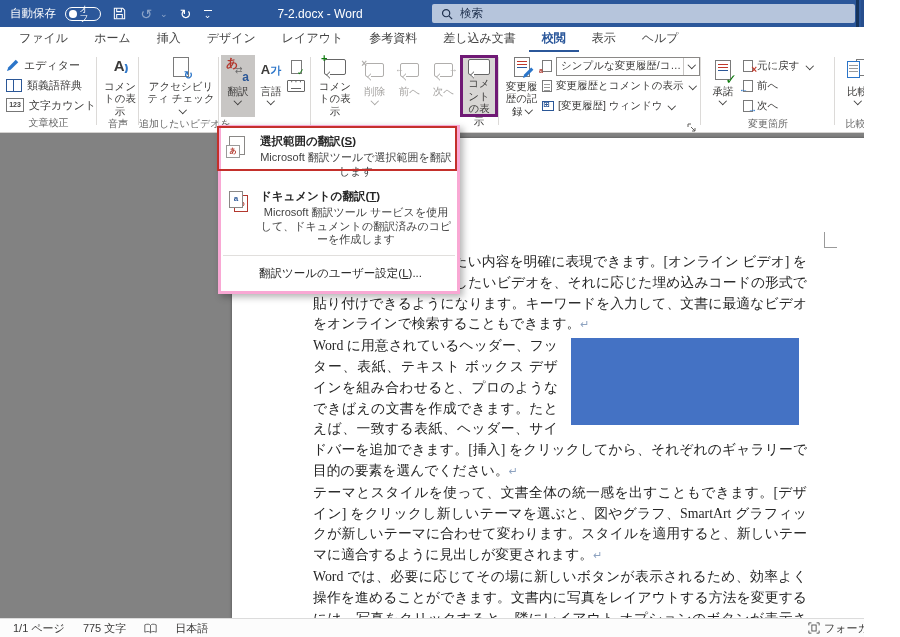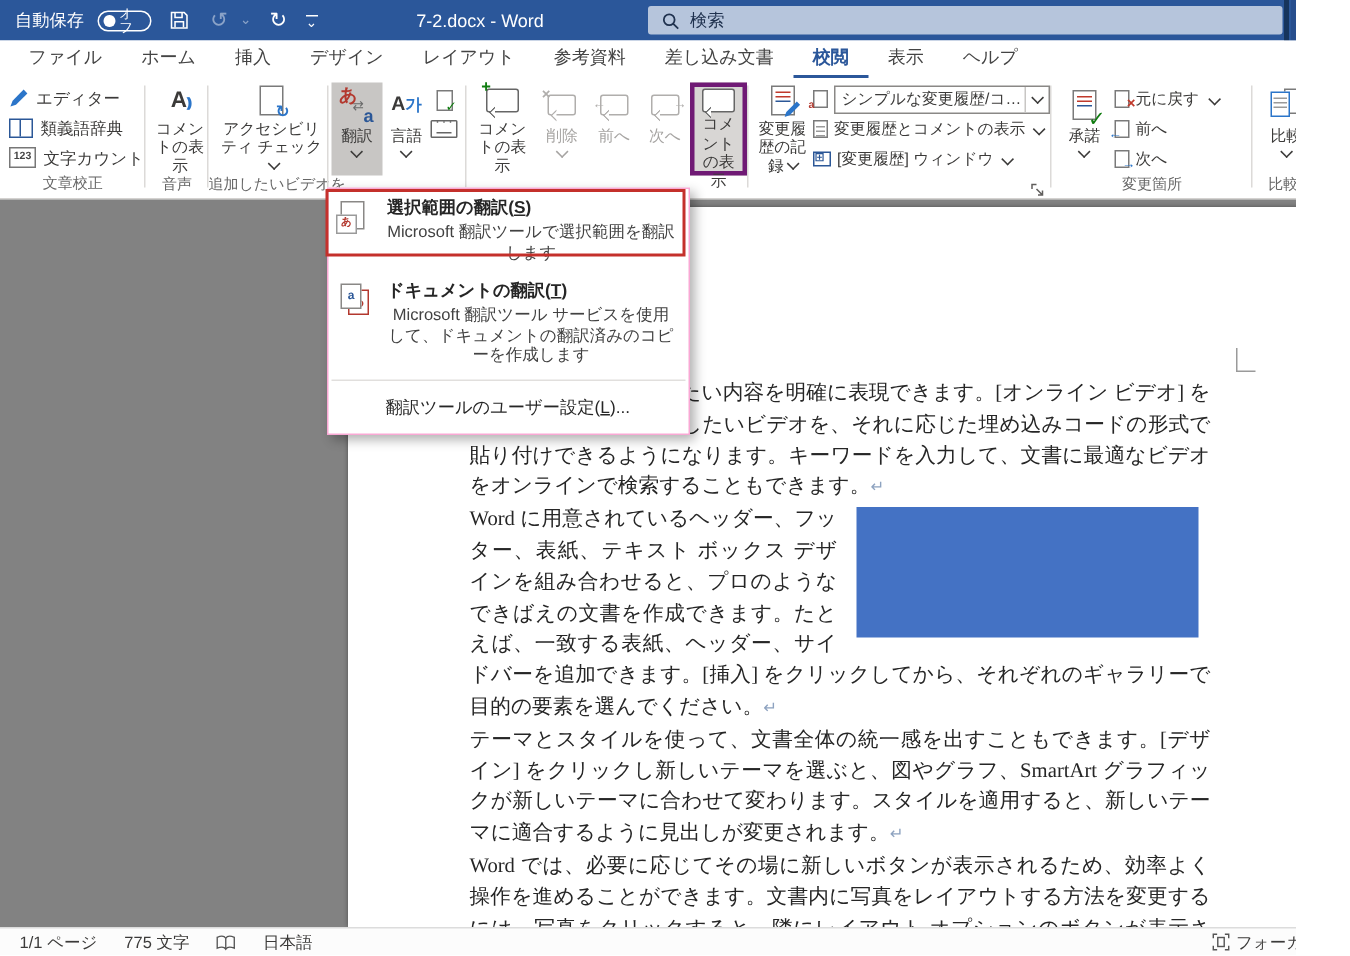--- a/index.html
+++ b/index.html
@@ -84,21 +84,21 @@
   .page{position:absolute;left:232px;top:5px;width:660px;height:480px;background:#fff;box-shadow:0 0 3px rgba(0,0,0,.4);}
   .cmark{position:absolute;box-sizing:border-box;}
   .cmark.tl{left:64px;top:96px;width:14px;height:10px;border-right:1px solid #9a9a9a;border-bottom:1px solid #9a9a9a;}
   .cmark.tr{left:592px;top:94px;width:13px;height:16px;border-left:1px solid #9a9a9a;border-bottom:1px solid #9a9a9a;}
   .doctext{position:absolute;left:81px;top:114px;width:494px;font-family:"Liberation Serif","DejaVu Serif",serif;font-size:13.8px;line-height:20.8px;color:#262626;text-align:justify;cursor:text;}
   .doctext p{margin:0;}
   .pmark{color:#8ea3c0;font-size:11px;font-family:"DejaVu Sans",sans-serif;}
   .docimg{float:right;width:228px;height:87px;margin:2px 8px 2px 13px;background:#4472c4;cursor:pointer;}
 
   
-  .tmenu{position:absolute;left:218px;top:125px;width:242px;background:#fff;border:1px solid #f9a8d4;box-shadow:3px 3px 7px rgba(0,0,0,.3);z-index:30;padding:1px 0 2px;box-sizing:border-box;}
+  .tmenu{position:absolute;left:218px;top:125px;width:242px;background:#fff;border:3px solid #f9a8d4;box-shadow:3px 3px 7px rgba(0,0,0,.3);z-index:30;padding:1px 0 2px;box-sizing:border-box;}
   .mitem{display:flex;gap:9px;padding:6px 6px 6px 8px;cursor:pointer;}
   .micol{flex:0 0 22px;padding-top:1px;}
   .mtitle{font-weight:bold;font-size:11.5px;color:#262626;line-height:13px;margin-bottom:3px;}
   .mdesc{font-size:11px;color:#424242;line-height:13.5px;width:192px;text-align:center;}
   .msep{height:1px;background:#e1dfdd;margin:2px 2px;}
   .msettings{padding:8px 6px 8px 38px;font-size:11.5px;color:#262626;cursor:pointer;}
   .mpage{position:relative;display:inline-block;width:14px;height:17px;border:1px solid #8a8886;background:#fff;}
   .badge{position:absolute;left:-4px;bottom:-4px;width:12px;height:11px;background:#fff;border:1px solid #9a9a9a;font-size:7px;line-height:10px;font-weight:bold;text-align:center;}
   .badge::after{content:"\3042";color:#b3382e;}
   .dpage2{position:relative;display:inline-block;width:19px;height:19px;}

